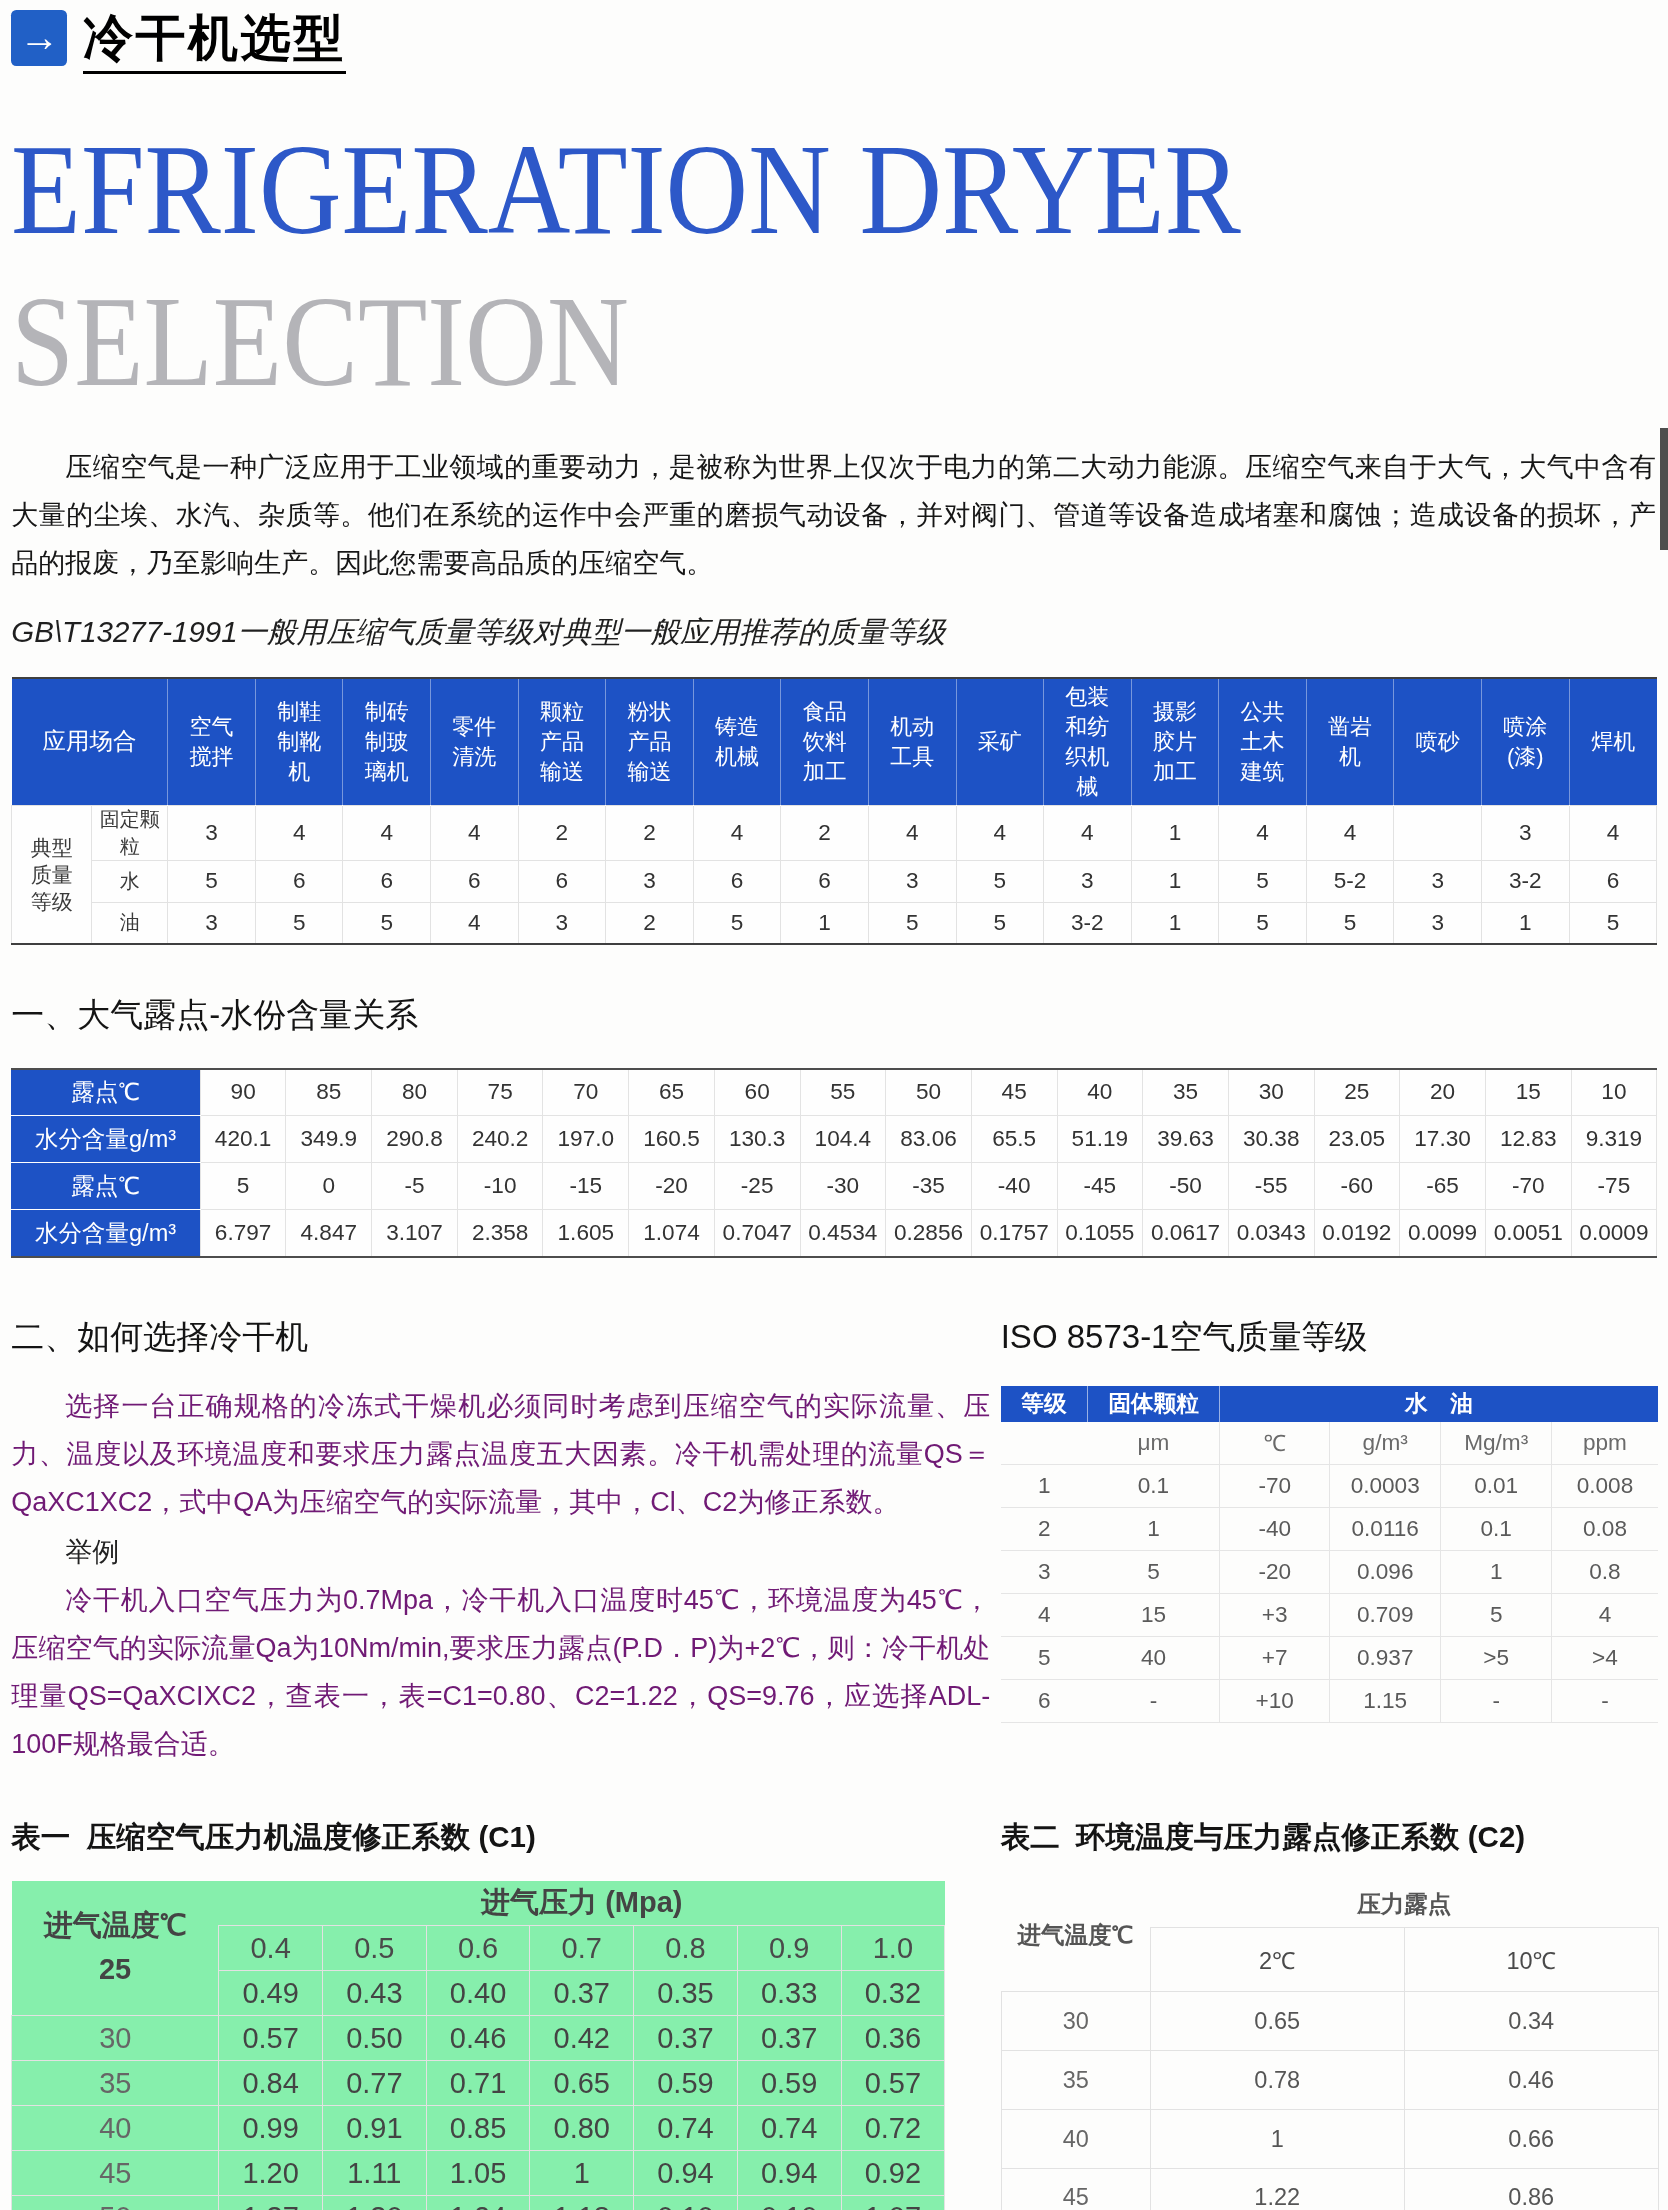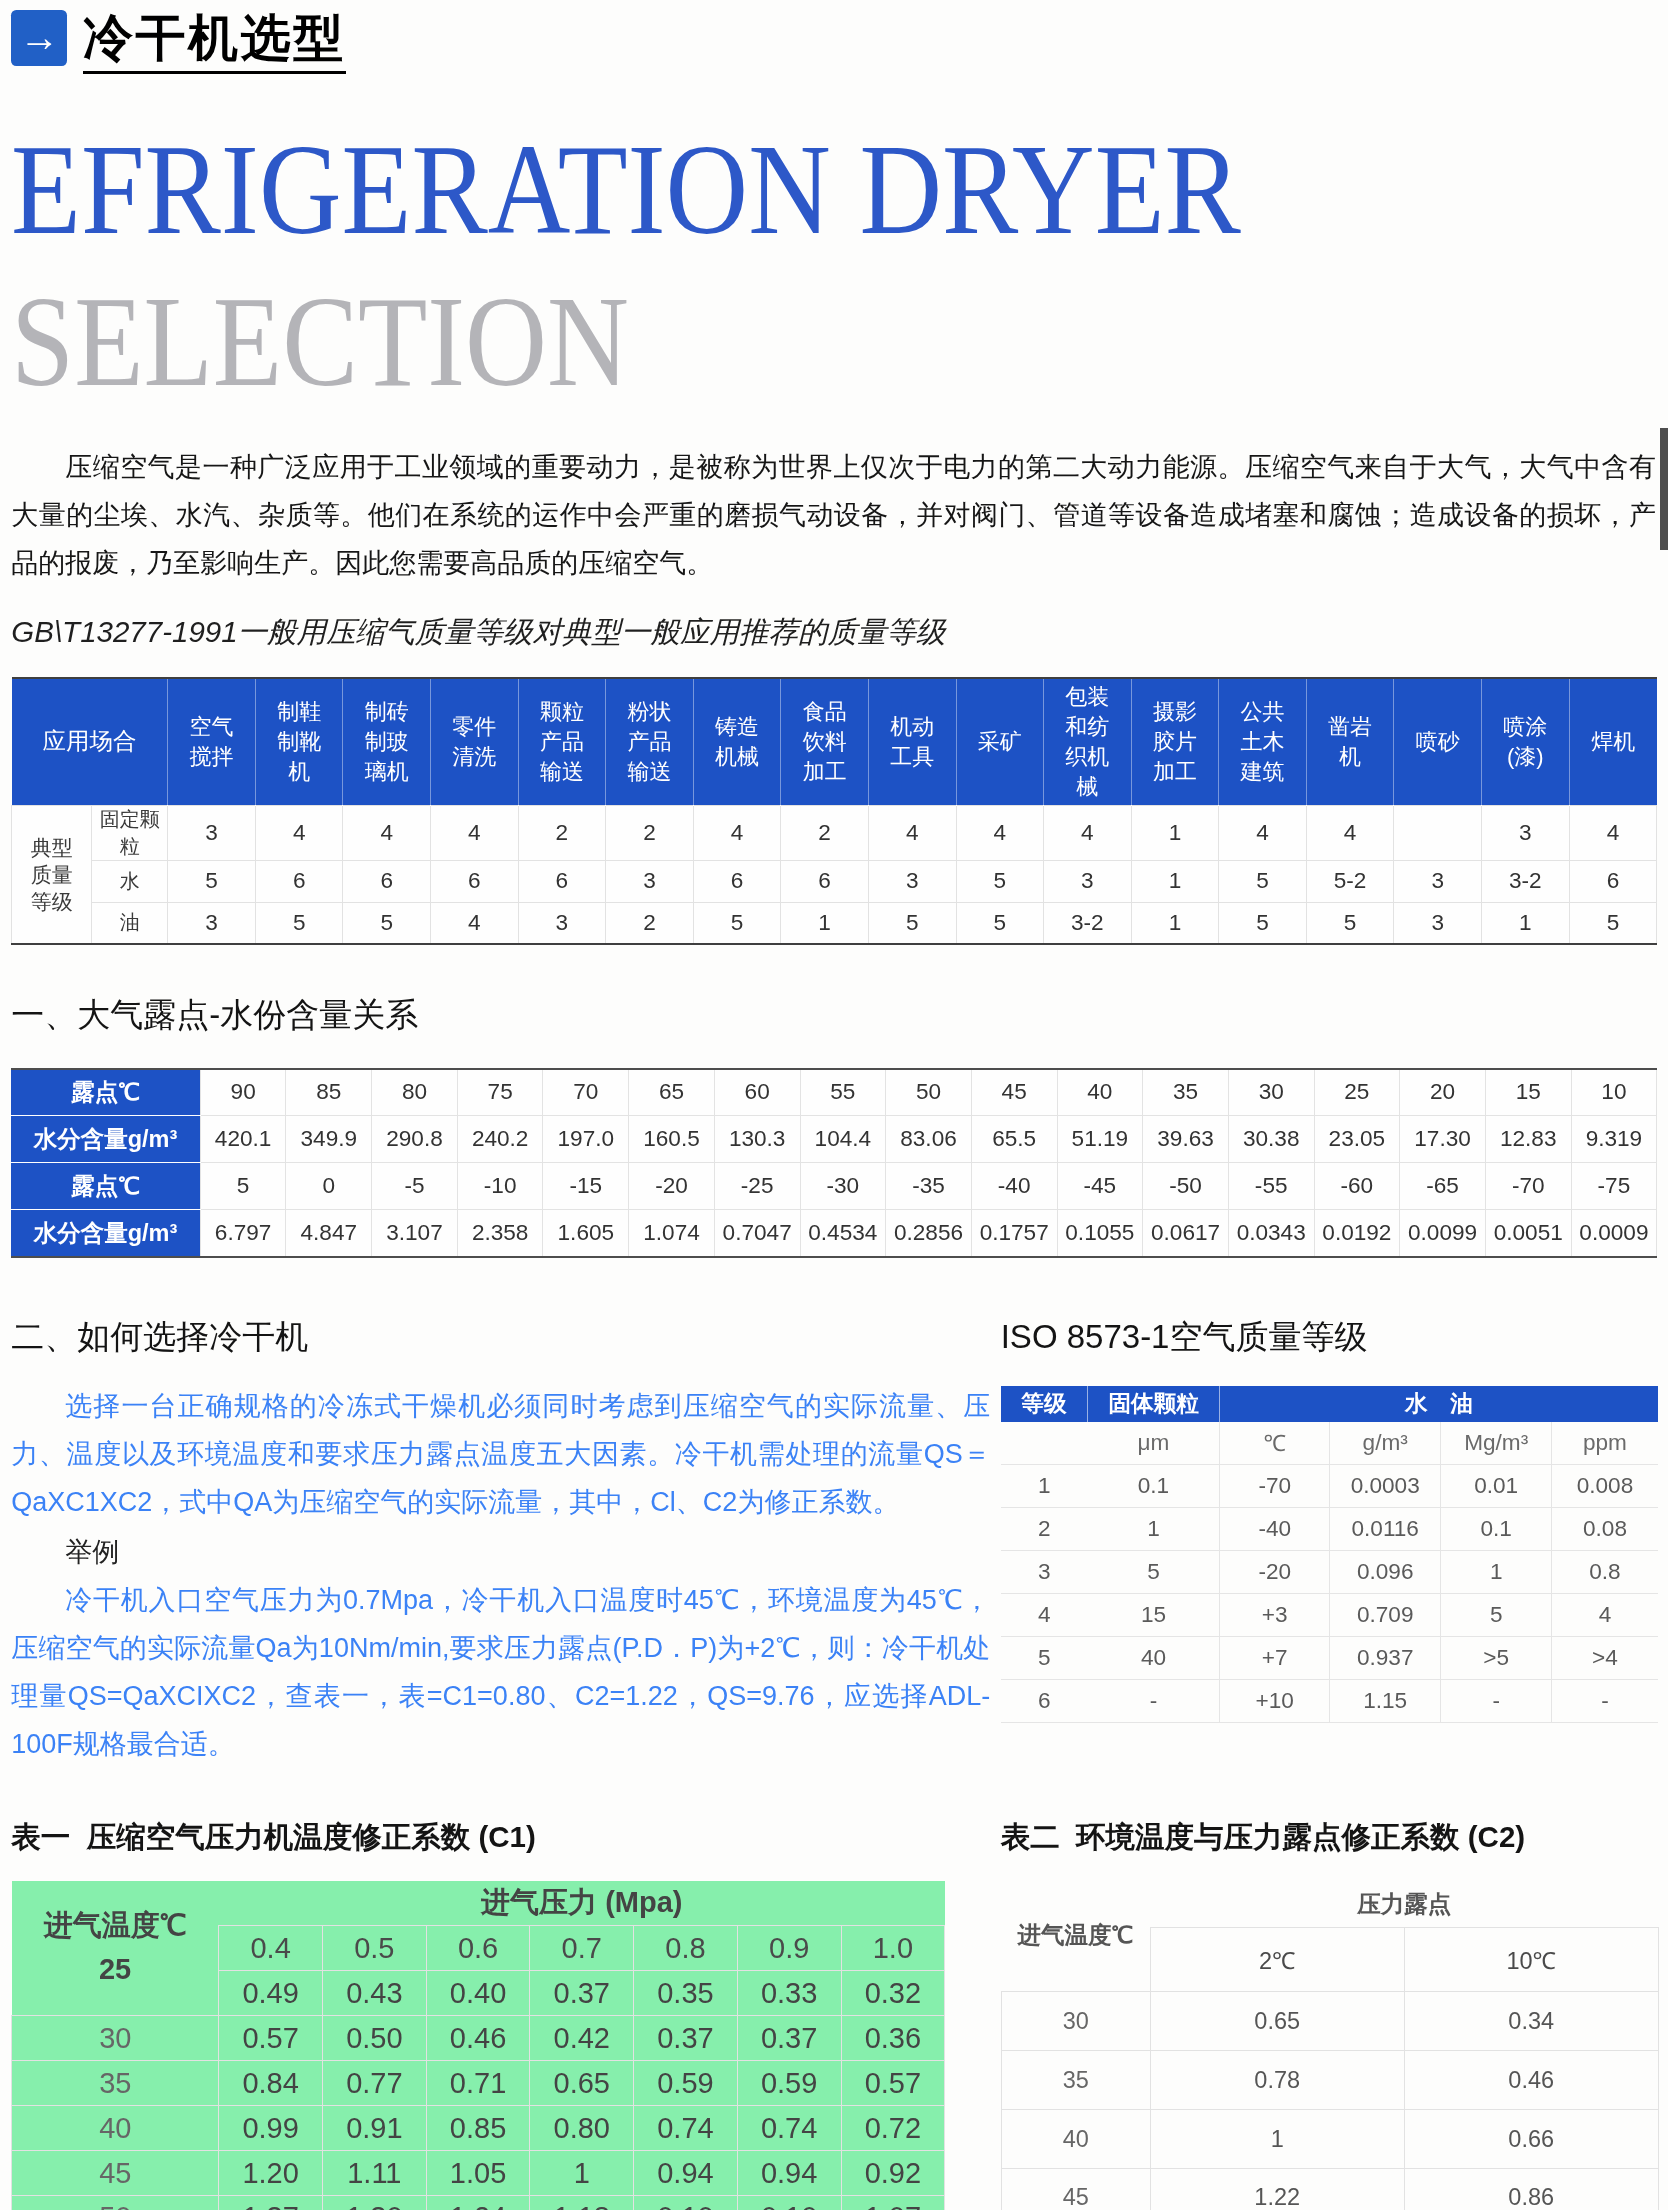--- a/index.html
+++ b/index.html
@@ -59,29 +59,29 @@
   #gb-table td.gb-group { font-size:21px; color:#3a3a3a; line-height:1.3; padding:0 12px; }
   #gb-table td.gb-rowlabel { font-size:20px; color:#3a3a3a; padding:0 1.7px; }
 
   
   .sec-title { margin-top:48px; font-size:33px; font-weight:400; color:#141414; }
 
   
   #dew-table { width:1646px; margin-top:29.5px; border-top:2.6px solid #4d4d4d; border-bottom:2.6px solid #4d4d4d; }
   #dew-table td { height:47px; font-size:22.6px; color:#333; border:0.9px solid #e3e3e3; background:#fefefe; }
   #dew-table td.dew-label {
-    background:#1d52c5; color:#fff; font-weight:700; font-size:23.5px;
+    background:#1d52c5; color:#fff; font-weight:400; font-size:23.5px;
     border:none; border-bottom:1.7px solid #fff;
   }
 
   
   .two-col { display:flex; justify-content:space-between; margin-top:57px; }
   .col-left { width:979px; }
   .col-right { width:657px; }
-  .body-para { margin-top:22.6px; font-size:27px; line-height:48px; text-align:justify; text-indent:2em; color:#3b82f6; }
+  .body-para { margin-top:22.6px; font-size:27px; line-height:48px; text-align:justify; text-indent:2em; color:#701a75; }
   .example-label { margin-top:1.7px; font-size:27px; line-height:48px; text-indent:2em; color:#222; }
 
   
   #iso-table { width:657px; margin-top:26px; border-bottom:1.7px solid #6a6a6a; }
   #iso-table th {
     background:#1d52c5; color:#fff; font-size:22.6px; font-weight:600; height:36px;
     border-left:1.7px solid rgba(255,255,255,0.55);
   }
   #iso-table th:first-child { border-left:none; }
   #iso-table th.wo { white-space:pre; }

